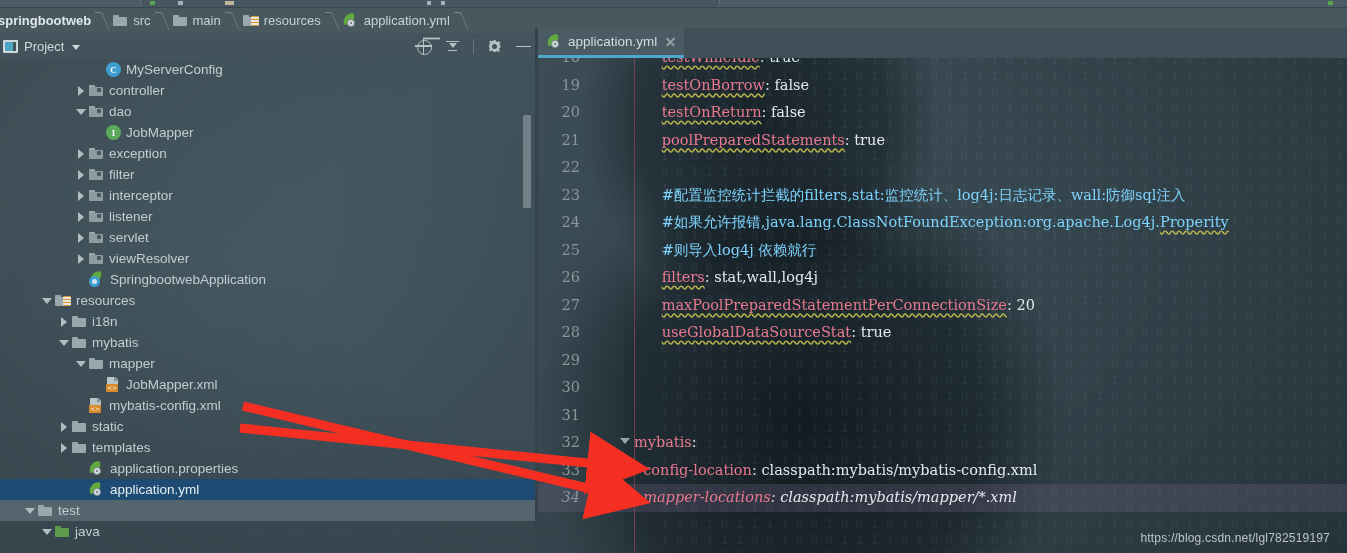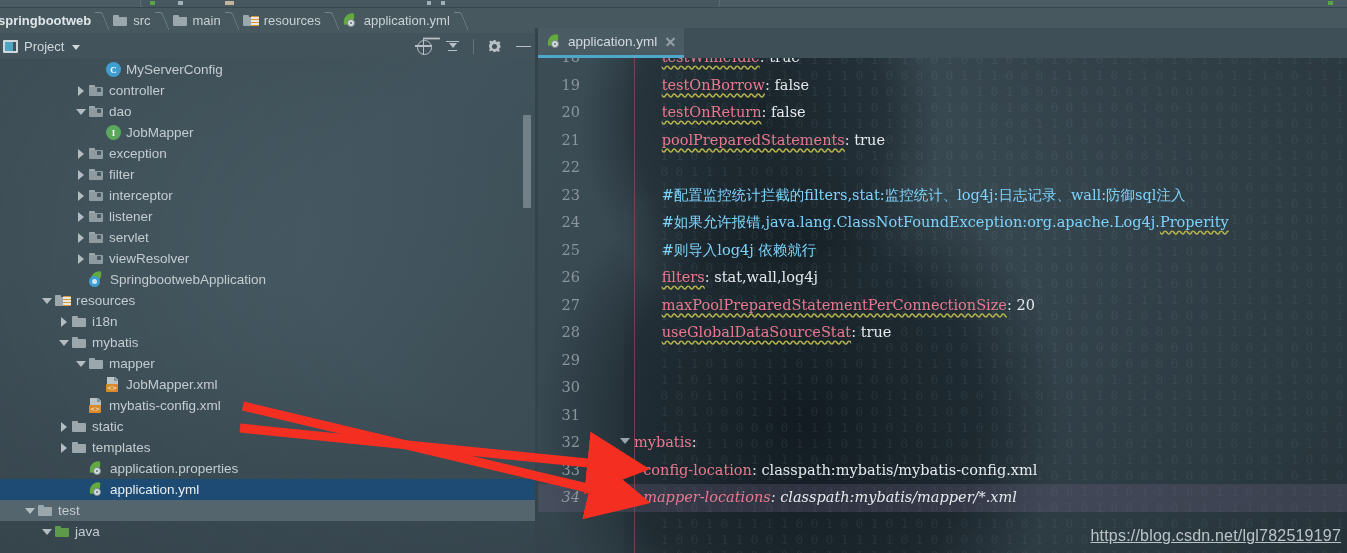--- a/index.html
+++ b/index.html
@@ -363,26 +363,25 @@
     width: 0; height: 0;
     border-left: 5px solid transparent; border-right: 5px solid transparent;
     border-top: 6px solid #98a4aa;
   }
 
   
   .arrows { position: absolute; inset: 0; pointer-events: none; }
 
   
   .watermark {
-    position: absolute; right: 6px; bottom: 8px;
-    font-size: 16px;
+    position: absolute; right: 17px; bottom: 8px;
+    font-size: 12px;
     color: rgba(226,234,238,0.78);
     font-family: "Liberation Sans", sans-serif;
     letter-spacing: .2px;
-    text-decoration: underline;
   }
 </style>
 </head>
 <body>
 
 <div id="app">
 
   <div class="bg-photo"></div>
   <div class="bg-binary" id="binbg">1011111101001000011110100101001111110001
 0010110010011011010011000010011110001100

